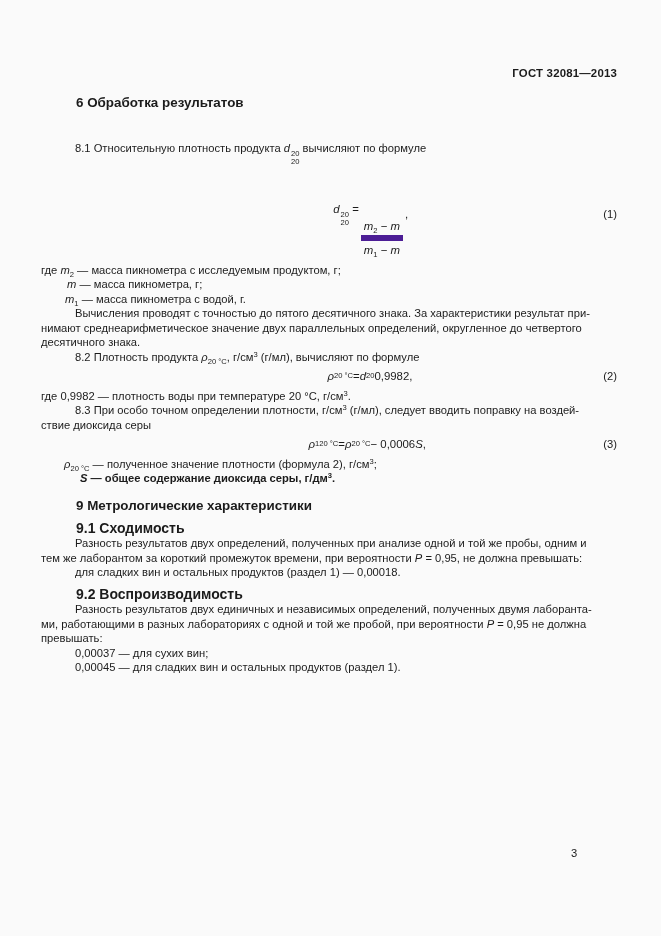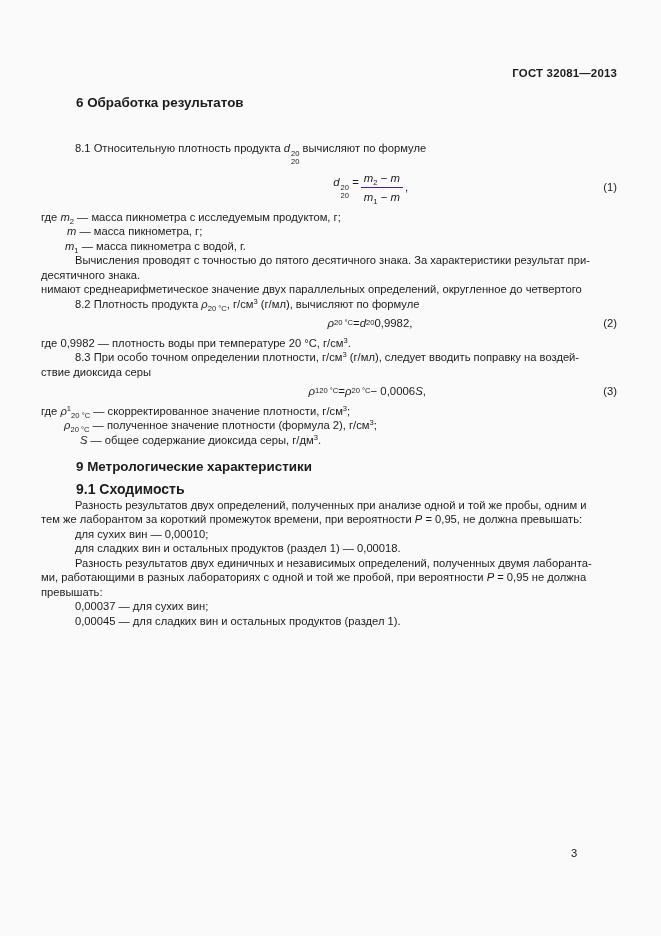--- a/index.html
+++ b/index.html
@@ -18,26 +18,26 @@
   .mt13{margin-top:30px;}
   .formula-row{display:flex;align-items:center;margin:5px 0;}
   .fsp-l{flex:1.4;}
   .fsp-r{flex:1;display:flex;justify-content:flex-end;}
   .formula{display:inline-flex;align-items:center;font-size:11.4px;white-space:nowrap;}
   .eq-label{font-size:11.2px;}
   sub{font-size:7.6px;vertical-align:-3px;line-height:0;}
   sup{font-size:7.6px;vertical-align:4px;line-height:0;}
   .stk{display:inline-flex;flex-direction:column;font-size:7.6px;line-height:8px;vertical-align:-4px;margin-left:1px;}
   .frac{display:inline-block;text-align:center;vertical-align:middle;margin:0 2px;}
-  .frac .num{display:block;border-bottom:1px solid #4c1d95;padding:0 3px 2px;}
+  .frac .num{display:block;border-bottom:6px solid #4c1d95;padding:0 3px 2px;margin-top:48px;}
   .frac .den{display:block;padding:2px 3px 0;}
   .w-l2a{padding-left:26px;}
   .w-l3a{padding-left:24px;}
   .w-l2b{padding-left:23px;}
-  .w-l3b{padding-left:39px;}
+  .w-l3b{padding-left:39px;font-weight:bold;}
   .sec9{margin-top:12px;}
   .pagenum{position:absolute;left:571px;top:846px;font-size:11.2px;}
   i{font-style:italic;}
 </style>
 </head>
 <body>
 
 <div class="page">
 
   <div class="doc-header">ГОСТ 32081—2013</div>
@@ -65,22 +65,22 @@
     <span class="fsp-r">
       <span class="eq-label">(1)</span>
     </span>
   </div>
 
   <span class="line">где <i>m</i><sub>2</sub> — масса пикнометра с исследуемым продуктом, г;</span>
   <span class="line w-l2a"><i>m</i> — масса пикнометра, г;</span>
   <span class="line w-l3a"><i>m</i><sub>1</sub> — масса пикнометра с водой, г.</span>
 
   <span class="line ind">Вычисления проводят с точностью до пятого десятичного знака. За характеристики результат при-</span>
+  <span class="line">нимают среднеарифметическое значение двух параллельных определений, округленное до четвертого</span>
   <span class="line">десятичного знака.</span>
-  <span class="line">нимают среднеарифметическое значение двух параллельных определений, округленное до четвертого</span>
 
   <span class="line ind">8.2  Плотность продукта <i>ρ</i><sub>20 °C</sub>, г/см<sup>3</sup> (г/мл), вычисляют по формуле</span>
 
   <div class="formula-row">
     <span class="fsp-l"></span>
     <span class="formula"><i>ρ</i><sub>20 °C</sub> = <i>d</i><sub>20</sub>0,9982,</span>
     <span class="fsp-r">
       <span class="eq-label">(2)</span>
     </span>
   </div>
@@ -91,32 +91,31 @@
   <span class="line">ствие диоксида серы</span>
 
   <div class="formula-row">
     <span class="fsp-l"></span>
     <span class="formula"><i>ρ</i><sup>1</sup><sub>20 °C</sub> = <i>ρ</i><sub>20 °C</sub> − 0,0006<i>S</i>,</span>
     <span class="fsp-r">
       <span class="eq-label">(3)</span>
     </span>
   </div>
 
-  <span class="line">где <i>ρ</i><sup>1</sup><sub>20 °C</sub> — скорректированное значение плотности, г/см<sup>3</sup>;</span>
   <span class="line w-l2b"><i>ρ</i><sub>20 °C</sub> — полученное значение плотности (формула 2), г/см<sup>3</sup>;</span>
   <span class="line w-l3b"><i>S</i> — общее содержание диоксида серы, г/дм<sup>3</sup>.</span>
 
   <div class="sec-title sec9">9  Метрологические характеристики</div>
 
   <div class="sub-title">9.1  Сходимость</div>
   <span class="line ind">Разность результатов двух определений, полученных при анализе одной и той же пробы, одним и</span>
   <span class="line">тем же лаборантом за короткий промежуток времени, при вероятности <i>P</i> = 0,95, не должна превышать:</span>
-  <span class="line ind">для сухих вин — 0,00010;</span>
   <span class="line ind">для сладких вин и остальных продуктов (раздел 1) — 0,00018.</span>
 
+  <div class="sub-title">9.2  Воспроизводимость</div>
   <span class="line ind">Разность результатов двух единичных и независимых определений, полученных двумя лаборанта-</span>
   <span class="line">ми, работающими в разных лабораториях с одной и той же пробой, при вероятности <i>P</i> = 0,95 не должна</span>
   <span class="line">превышать:</span>
   <span class="line ind">0,00037 — для сухих вин;</span>
   <span class="line ind">0,00045 — для сладких вин и остальных продуктов (раздел 1).</span>
 
 </div>
 
 <div class="pagenum">3</div>
 

